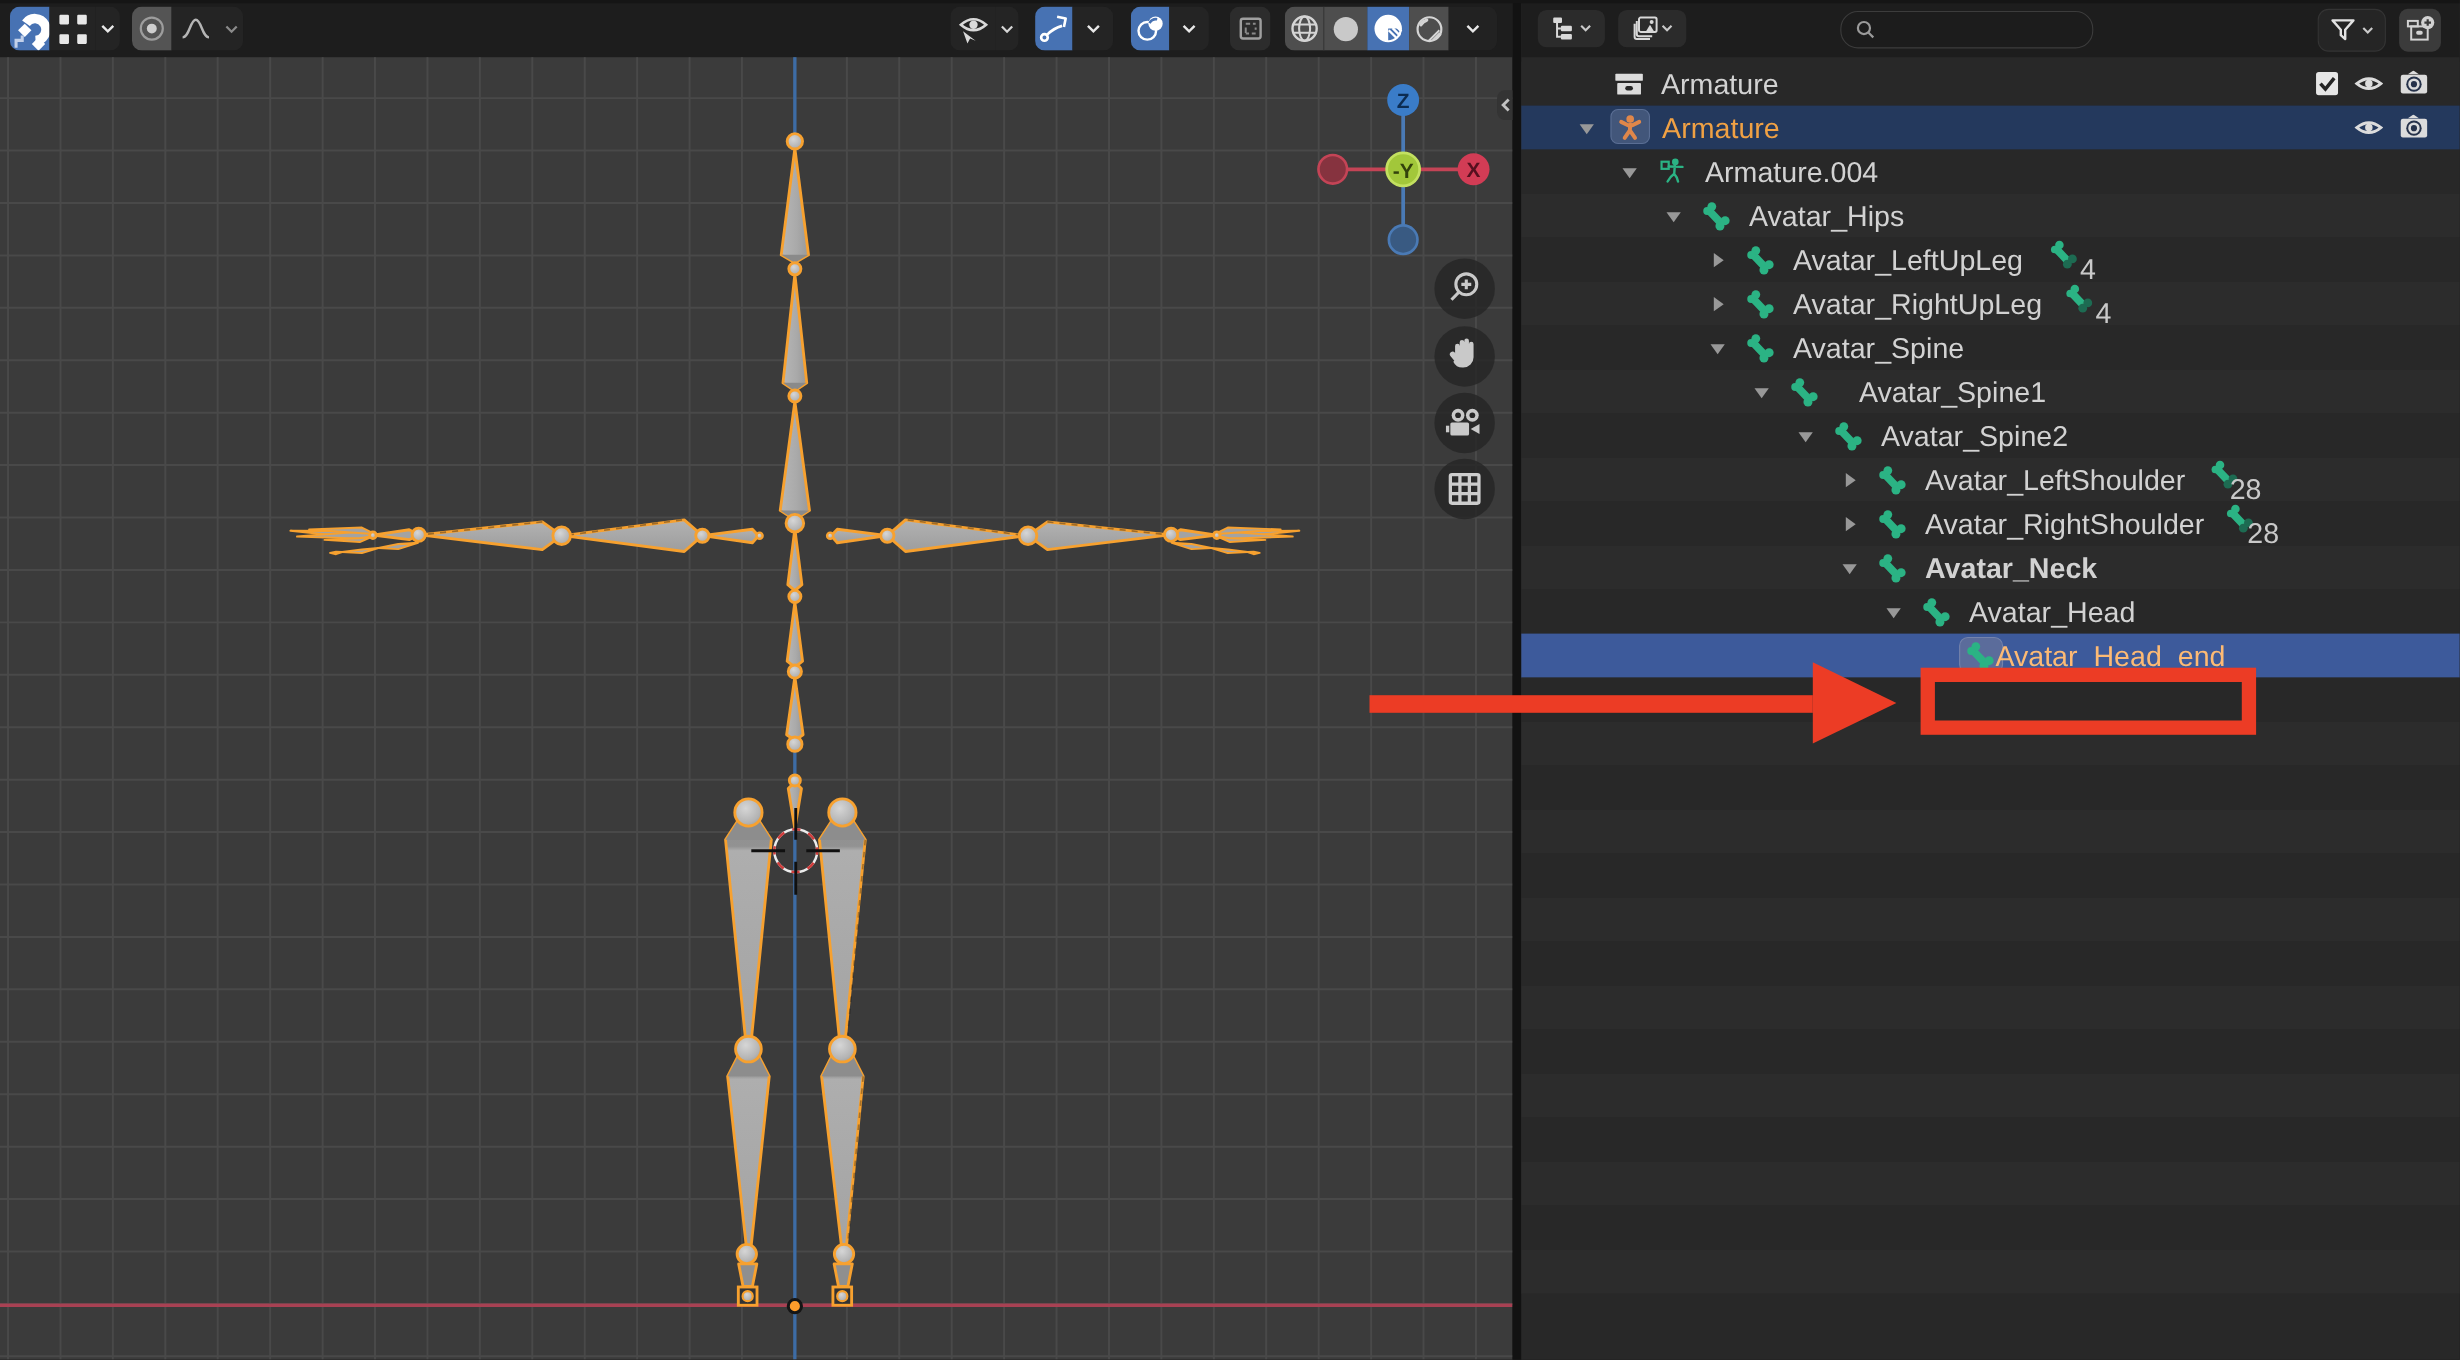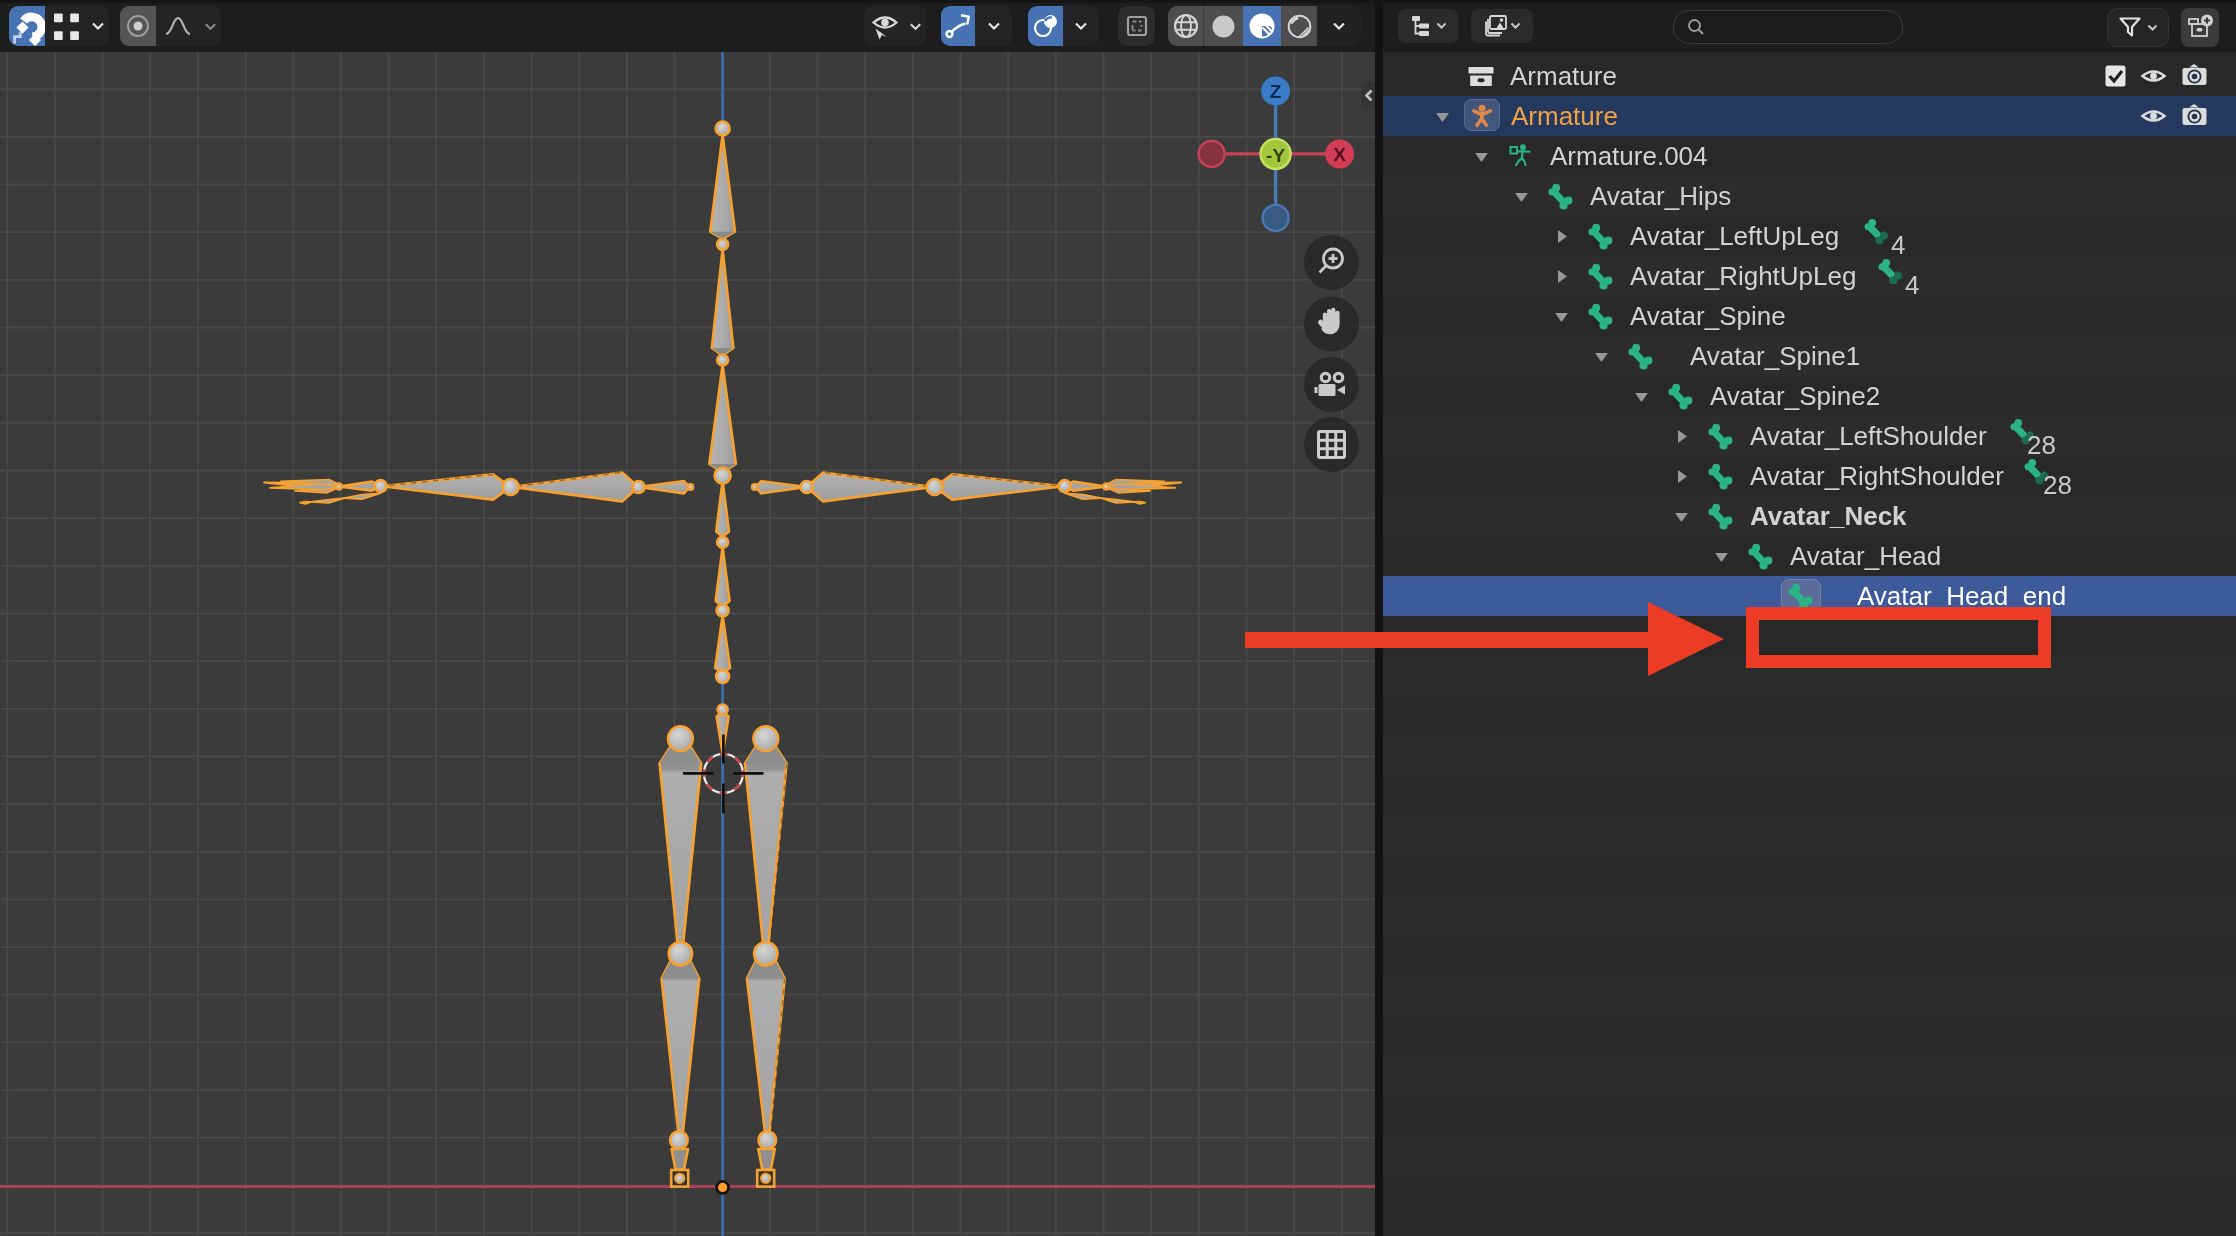--- a/index.html
+++ b/index.html
@@ -507,21 +507,21 @@
 <svg class="abs" style="left:364px;top:6px" width="28" height="28" viewBox="0 0 28 28">
             <use href="#bone"></use>
           </svg>
 <div class="lbl" style="left:407px;">Avatar_Head</div>
 </div>
 <div class="row" style="background:#3d5a9b;">
 <div class="abs" style="left:398px;top:3px;width:40px;height:33px;background:#5b6c9b;border:1.5px solid #7583ab;border-radius:8px;box-sizing:border-box;"></div>
 <svg class="abs" style="left:404px;top:6px" width="28" height="28" viewBox="0 0 28 28">
             <use href="#bone"></use>
           </svg>
-<div class="lbl" style="left:474px;color:#ffffff;">Avatar_Head_end</div>
+<div class="lbl" style="left:431px;color:#fdba74;">Avatar_Head_end</div>
 </div>
 <div class="row"></div>
 <div class="row"></div>
 <div class="row"></div>
 <div class="row"></div>
 <div class="row"></div>
 <div class="row"></div>
 <div class="row"></div>
 <div class="row"></div>
 <div class="row"></div>

